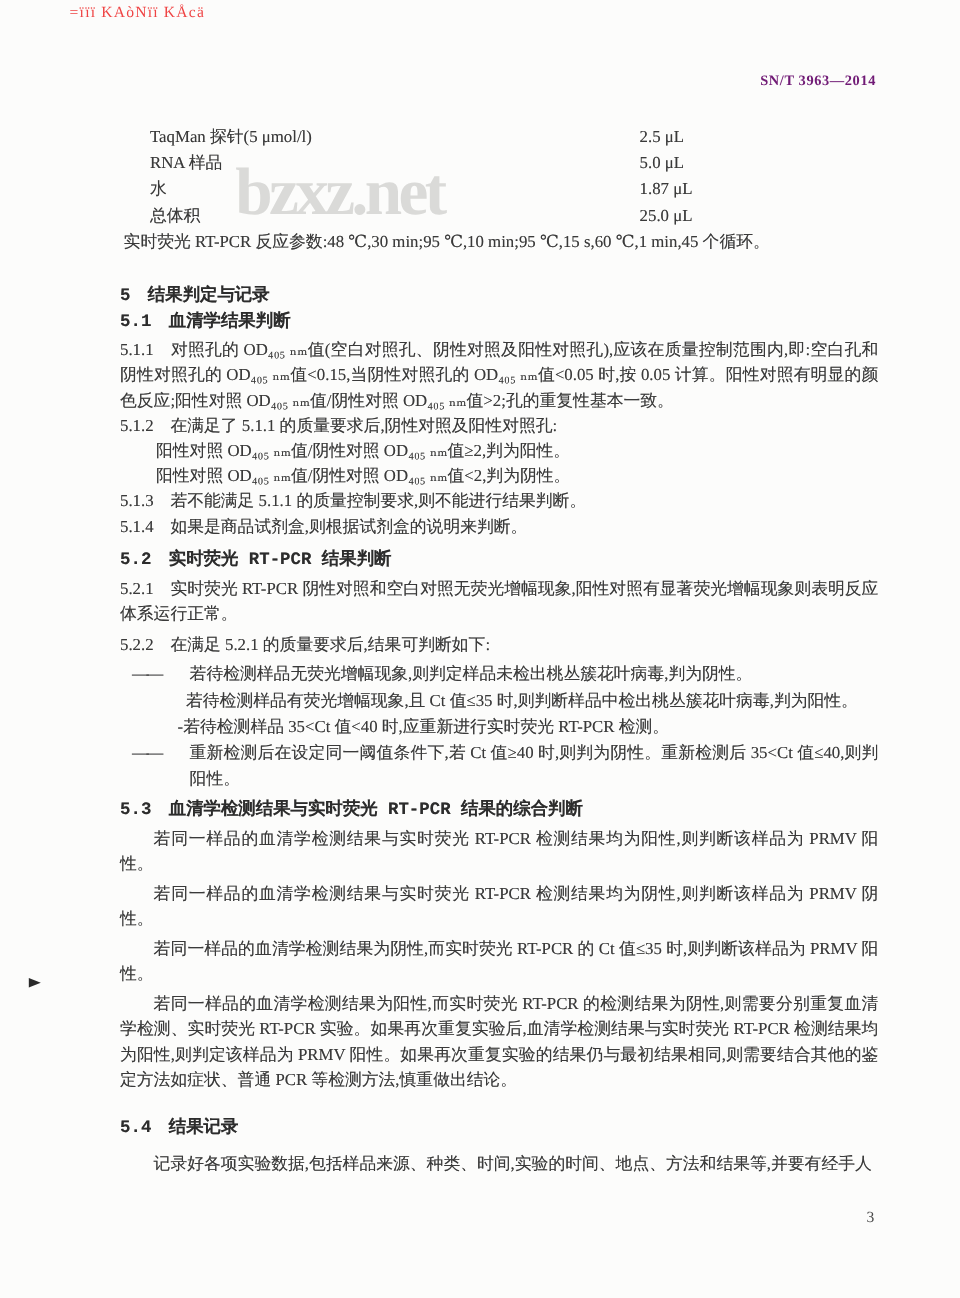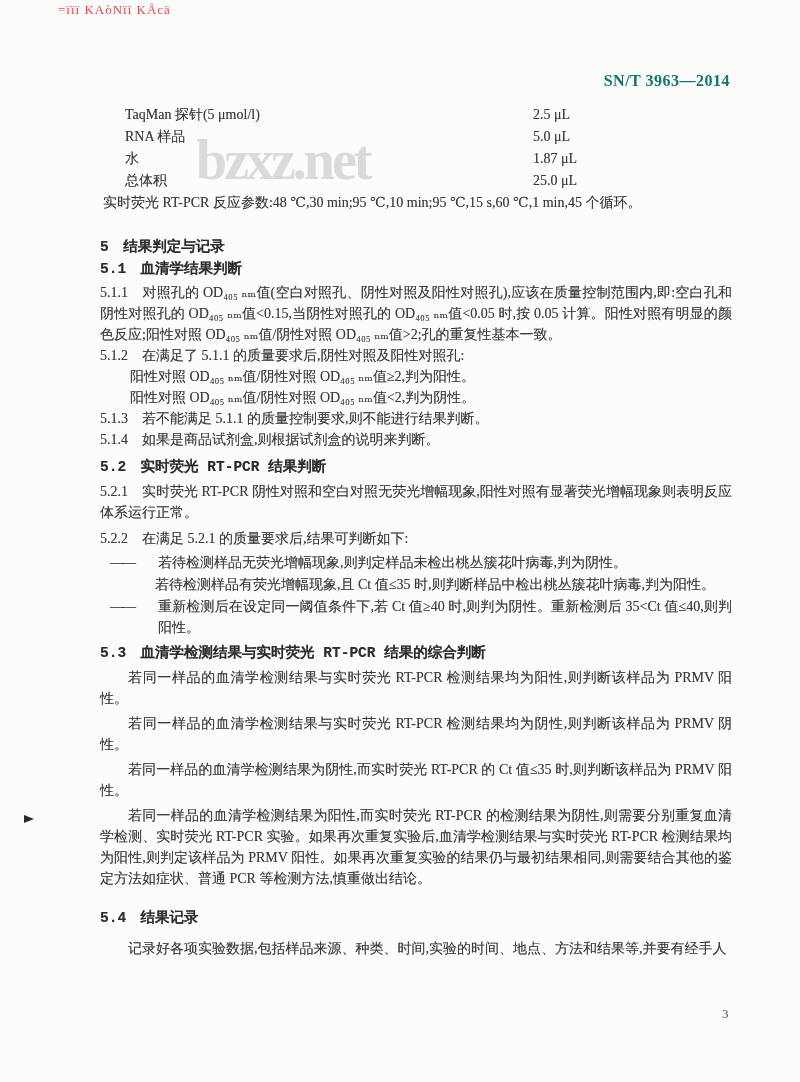--- a/index.html
+++ b/index.html
@@ -21,22 +21,22 @@
     font-family: "Liberation Serif", serif;
   }
   
   .watermark {
     position: absolute; left: 196px; top: 128px;
     font-family: Liberation Serif, serif;
     font-weight: 700; font-size: 56px; letter-spacing: -3px;
     color: #dadad8; z-index: 0; user-select: none; text-align: right;
   }
   .doc-number {
-    position: absolute; top: 72px; right: 70px;
-    font-size: 16px; font-weight: 700; color: #0f766e;
+    position: absolute; top: 60px; right: 70px;
+    font-size: 12px; font-weight: 700; color: #701a75;
     letter-spacing: 0.5px; z-index: 2;
   }
   .content {
     position: absolute; left: 100px; top: 104px; width: 632px;
     z-index: 1;
     font-size: 14px; line-height: 21px; color: #3a3a3a;
     text-shadow: 0 0 0.5px rgba(40,40,40,0.45);
   }
   .reagent-row { position: relative; padding-left: 25px; line-height: 22px; }
   .reagent-value { position: absolute; left: 433px; top: 0; }
@@ -122,20 +122,23 @@
     <div class="para p521">5.2.1　实时荧光 RT-PCR 阴性对照和空白对照无荧光增幅现象,阳性对照有显著荧光增幅现象则表明反应体系运行正常。</div>
     <div class="para p522">5.2.2　在满足 5.2.1 的质量要求后,结果可判断如下:</div>
     <div class="list">
       <div class="list-item">
         <span class="dash">——</span>
         <span>若待检测样品无荧光增幅现象,则判定样品未检出桃丛簇花叶病毒,判为阴性。</span>
       </div>
       <div class="list-item no-dash">
         <span>若待检测样品有荧光增幅现象,且 Ct 值≤35 时,则判断样品中检出桃丛簇花叶病毒,判为阳性。</span>
       </div>
+      <div class="list-item hyphen">
+        <span>-若待检测样品 35&lt;Ct 值&lt;40 时,应重新进行实时荧光 RT-PCR 检测。</span>
+      </div>
       <div class="list-item">
         <span class="dash">——</span>
         <span>重新检测后在设定同一阈值条件下,若 Ct 值≥40 时,则判为阴性。重新检测后 35&lt;Ct 值≤40,则判阳性。</span>
       </div>
     </div>
 
     <div class="h-sec h5-3">5.3　血清学检测结果与实时荧光 RT-PCR 结果的综合判断</div>
     <div class="s53-para">若同一样品的血清学检测结果与实时荧光 RT-PCR 检测结果均为阳性,则判断该样品为 PRMV 阳性。</div>
     <div class="s53-para">若同一样品的血清学检测结果与实时荧光 RT-PCR 检测结果均为阴性,则判断该样品为 PRMV 阴性。</div>
     <div class="s53-para">若同一样品的血清学检测结果为阴性,而实时荧光 RT-PCR 的 Ct 值≤35 时,则判断该样品为 PRMV 阳性。</div>

